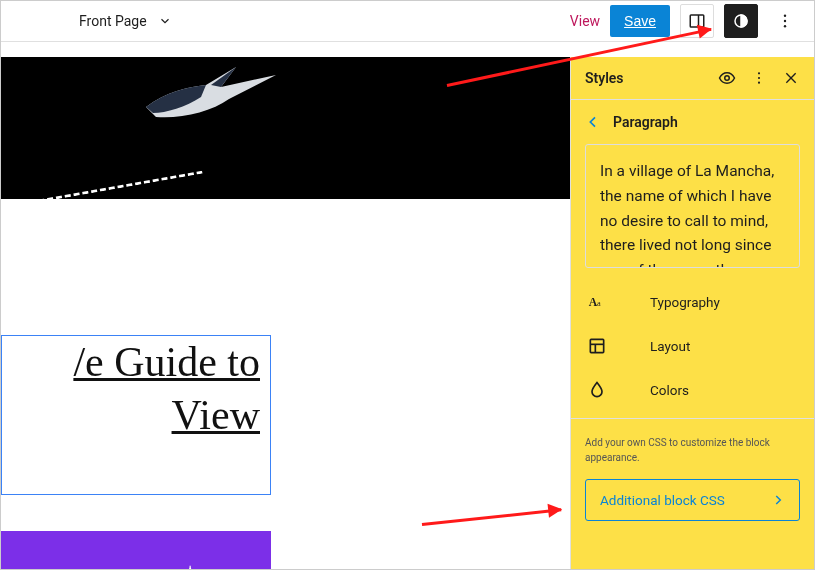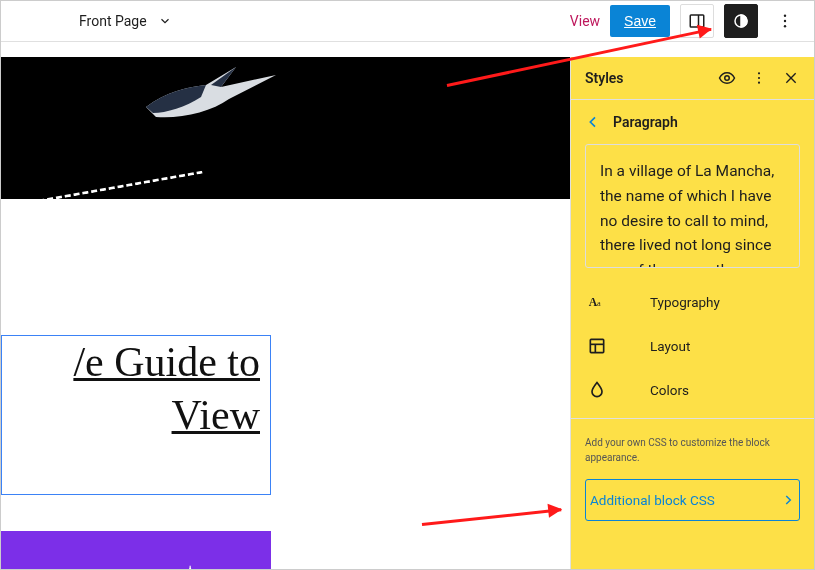--- a/index.html
+++ b/index.html
@@ -100,21 +100,21 @@
   }
   .sb-item .ic { width: 20px; height: 20px; display:flex; align-items:center; justify-content:center;}
   .sb-item .lbl { font-size: 13.5px; margin-left: 31px; }
   .sb-divider { height: 1px; background: #e0e0e0; margin: 6px 0; }
 
   .css-section { padding: 10px 14px 14px 14px; }
   .css-desc { font-size: 10px; color: #555; line-height: 1.5; margin-bottom: 14px; }
   .css-btn {
     display: flex; align-items: center; justify-content: space-between;
     border: 1px solid #0a84d6; color: #0a84d6; border-radius: 3px;
-    padding: 12px 4px; cursor: pointer; font-size: 13.5px;
+    padding: 12px 14px; cursor: pointer; font-size: 13.5px;
   }
 
   
   .arrow {
     position: absolute; background: #ff1a1a; height: 3px;
   }
   .arrow::after {
     content: ""; position: absolute; right: -1px; top: -6px;
     border-left: 14px solid #ff1a1a; border-top: 7.5px solid transparent; border-bottom: 7.5px solid transparent;
   }

